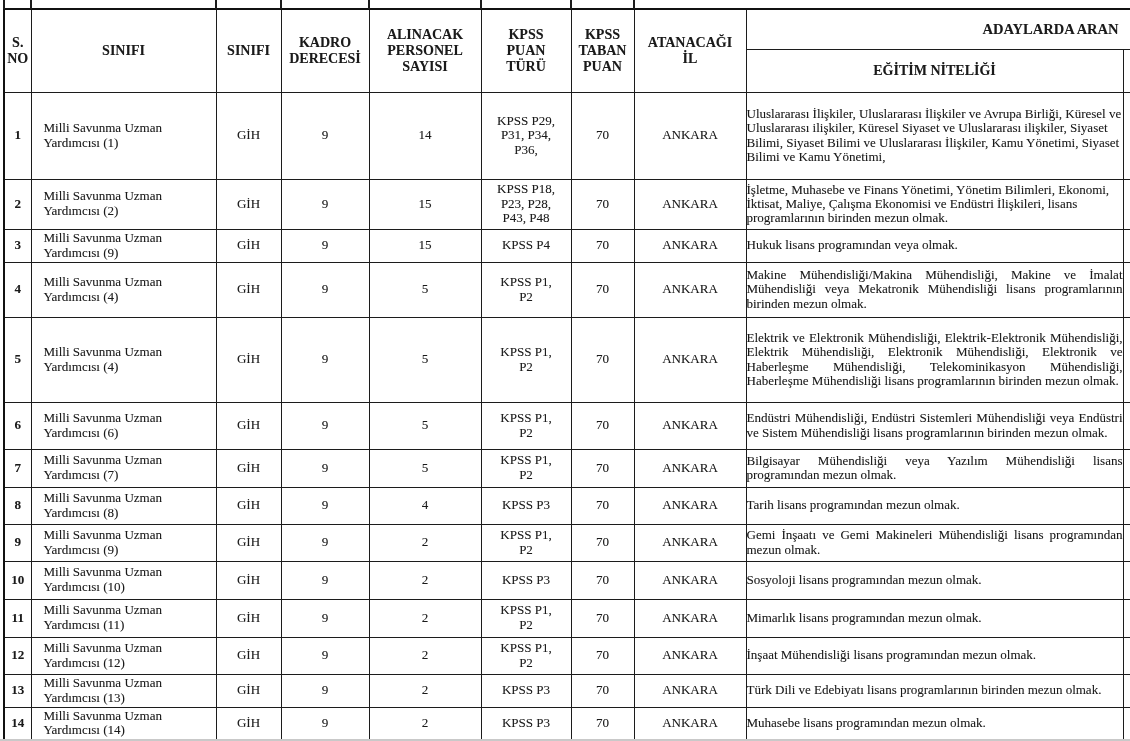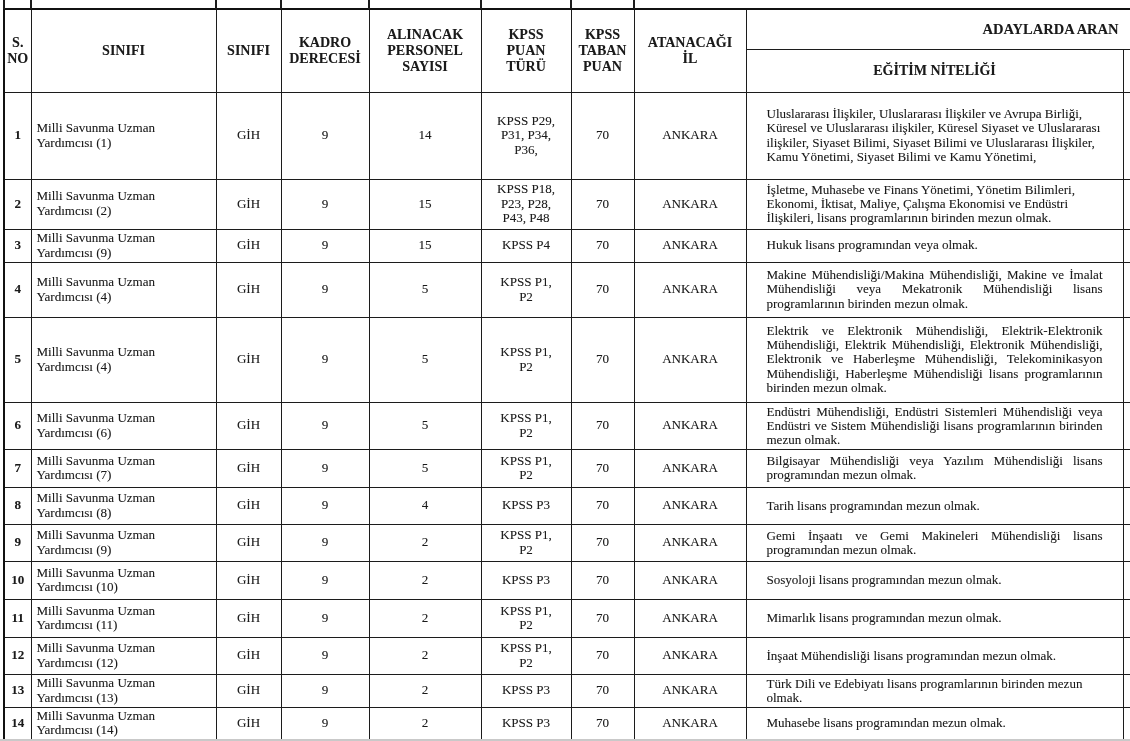--- a/index.html
+++ b/index.html
@@ -65,26 +65,26 @@
 
   td {
     font-size: 13px;
     text-align: center;
     line-height: 1.12;
   }
   td.col-kpss { white-space: pre-line; }
   td.col-sno  { font-weight: bold; }
   td.col-unvan {
     text-align: left;
-    padding-left: 5px;
+    padding-left: 12px;
     padding-right: 3px;
   }
   td.col-egitim {
     text-align: left;
-    padding: 2px 20px;
+    padding: 2px 0;
     line-height: 1.08;
     font-size: 13px;
   }
   
   tbody tr:nth-child(4) td.col-egitim,
   tbody tr:nth-child(5) td.col-egitim,
   tbody tr:nth-child(6) td.col-egitim,
   tbody tr:nth-child(7) td.col-egitim,
   tbody tr:nth-child(9) td.col-egitim { text-align: justify; }
 

